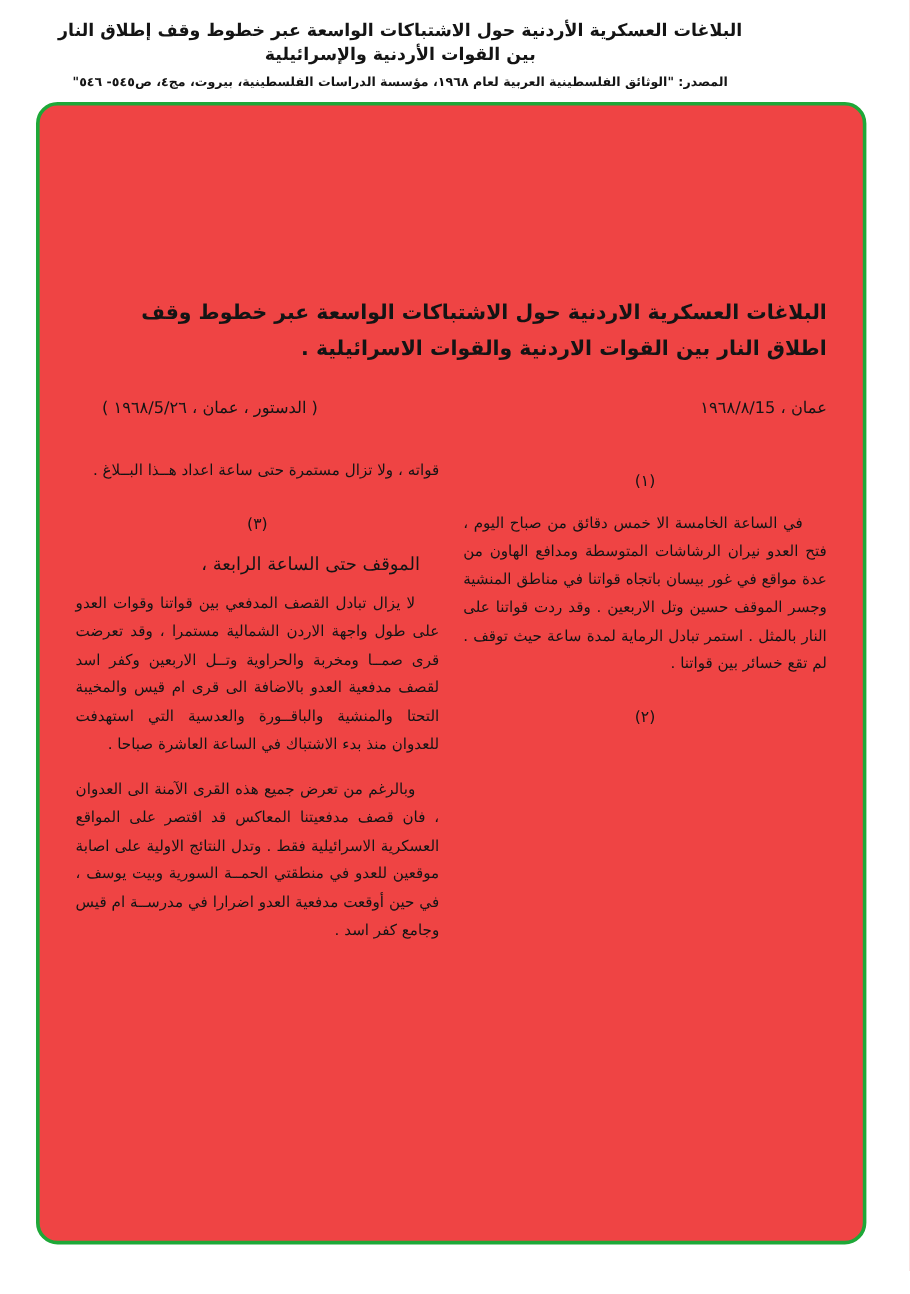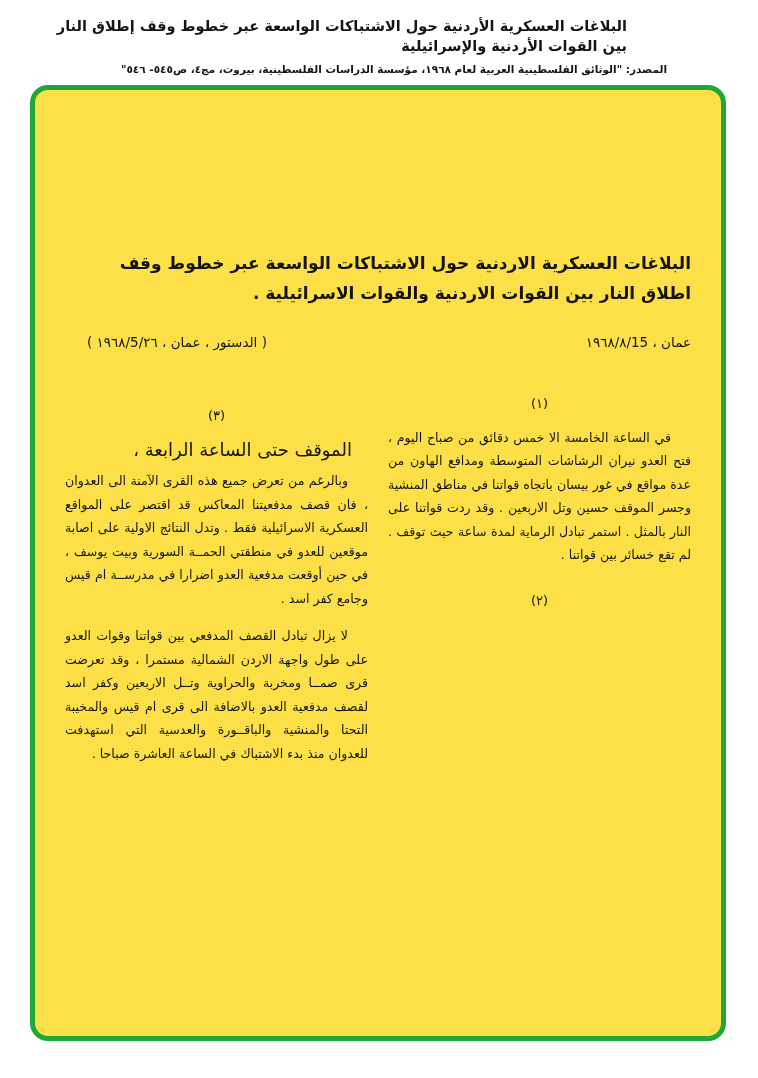--- a/index.html
+++ b/index.html
@@ -8,40 +8,41 @@
     background: #ffffff;
     font-family: "DejaVu Sans", sans-serif;
     color: #141414;
     overflow: hidden;
     position: relative;
   }
   .page-header {
     position: absolute;
     top: 16px; left: 0;
     width: 667px;
+    text-align: center;
     direction: rtl;
   }
   .page-header-title {
     font-size: 14.5px;
     font-weight: bold;
     line-height: 20px;
     padding: 0 40px;
   }
   .page-header-source {
     font-size: 10.5px;
     font-weight: bold;
     margin-top: 7px;
   }
   .frame {
     position: absolute;
     top: 85px; left: 30px;
     width: 686px; height: 946px;
-    border: 5px solid #14b8a6;
+    border: 3px solid #14b8a6;
     border-radius: 18px;
-    background: #fde047;
+    background: #ef4444;
     box-sizing: content-box;
   }
   .content {
     direction: rtl;
     padding: 158px 30px 0 30px;
   }
   .doc-title {
     font-weight: bold;
     font-size: 17px;
     line-height: 30px;
@@ -70,21 +71,21 @@
   .col p.no-indent { text-indent: 0; }
   .sec-label {
     text-align: center;
     font-size: 13px;
     margin: 10px 0 10px 0;
   }
   .sec-label.gap-top { margin-top: 22px; }
   .subhead {
     text-align: right;
     margin: 0 16px 8px 0;
-    font-size: 18px;
+    font-size: 15px;
   }
 </style>
 </head>
 <body>
 
 <div class="page-header">
   <div class="page-header-title">البلاغات العسكرية الأردنية حول الاشتباكات الواسعة عبر خطوط وقف إطلاق النار بين القوات الأردنية والإسرائيلية</div>
   <div class="page-header-source">المصدر: "الوثائق الفلسطينية العربية لعام ١٩٦٨، مؤسسة الدراسات الفلسطينية، بيروت، مج٤، ص٥٤٥- ٥٤٦"</div>
 </div>
 
@@ -100,21 +101,22 @@
 
     <div class="columns">
 
       <div class="col">
         <div class="sec-label">(١)</div>
         <p>في الساعة الخامسة الا خمس دقائق من صباح اليوم ، فتح العدو نيران الرشاشات المتوسطة ومدافع الهاون من عدة مواقع في غور بيسان باتجاه قواتنا في مناطق المنشية وجسر الموقف حسين وتل الاربعين . وقد ردت قواتنا على النار بالمثل . استمر تبادل الرماية لمدة ساعة حيث توقف . لم تقع خسائر بين قواتنا .</p>
         <div class="sec-label gap-top">(٢)</div>
       </div>
 
       <div class="col">
+        <p class="no-indent">قواته ، ولا تزال مستمرة حتى ساعة اعداد هــذا البــلاغ .</p>
         <div class="sec-label gap-top">(٣)</div>
         <div class="subhead">الموقف حتى الساعة الرابعة ،</div>
+        <p>لا يزال تبادل القصف المدفعي بين قواتنا وقوات العدو على طول واجهة الاردن الشمالية مستمرا ، وقد تعرضت قرى صمــا ومخربة والحراوية وتــل الاربعين وكفر اسد لقصف مدفعية العدو بالاضافة الى قرى ام قيس والمخيبة التحتا والمنشية والباقــورة والعدسية التي استهدفت للعدوان منذ بدء الاشتباك في الساعة العاشرة صباحا .</p>
         <p>وبالرغم من تعرض جميع هذه القرى الآمنة الى العدوان ، فان قصف مدفعيتنا المعاكس قد اقتصر على المواقع العسكرية الاسرائيلية فقط . وتدل النتائج الاولية على اصابة موقعين للعدو في منطقتي الحمــة السورية وبيت يوسف ، في حين أوقعت مدفعية العدو اضرارا في مدرســة ام قيس وجامع كفر اسد .</p>
-        <p>لا يزال تبادل القصف المدفعي بين قواتنا وقوات العدو على طول واجهة الاردن الشمالية مستمرا ، وقد تعرضت قرى صمــا ومخربة والحراوية وتــل الاربعين وكفر اسد لقصف مدفعية العدو بالاضافة الى قرى ام قيس والمخيبة التحتا والمنشية والباقــورة والعدسية التي استهدفت للعدوان منذ بدء الاشتباك في الساعة العاشرة صباحا .</p>
       </div>
 
     </div>
   </div>
 </div>
 
 </body></html>

